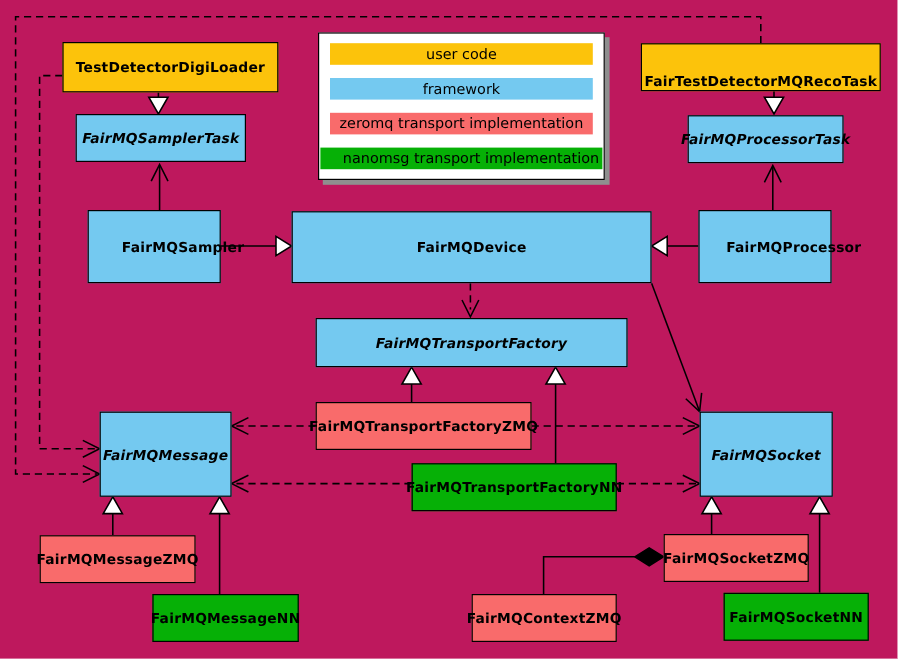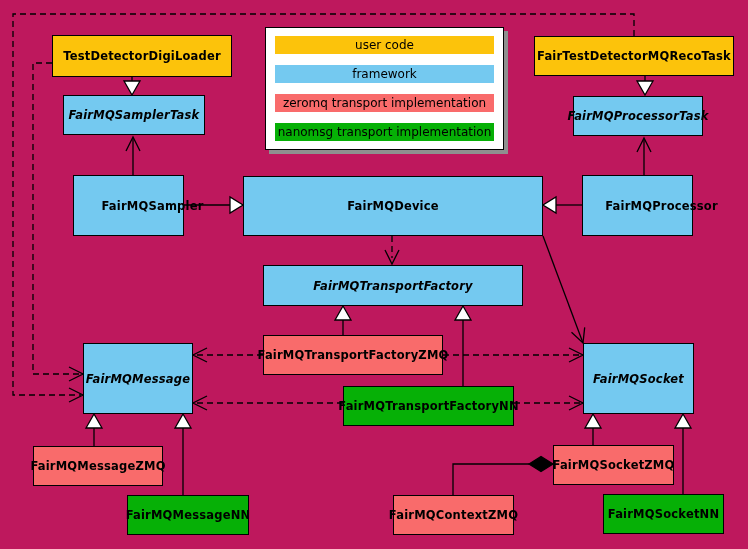--- a/index.html
+++ b/index.html
@@ -161,29 +161,29 @@
   <div class="legend">
     <div class="legend-row" style="background: rgb(252, 195, 11);">
       <span>user code</span>
     </div>
     <div class="legend-row" style="background: rgb(116, 201, 240);">
       <span>framework</span>
     </div>
     <div class="legend-row" style="background: rgb(249, 107, 107);">
       <span>zeromq transport implementation</span>
     </div>
-    <div class="legend-row" style="background: rgb(6, 176, 6);">
+    <div class="legend-row" style="background: rgb(6, 176, 6); padding-left: 16px;">
       <span>nanomsg transport implementation</span>
     </div>
   </div>
 
   <div class="node n-digiLoader" style="background: rgb(252, 195, 11);">
     <span>TestDetectorDigiLoader</span>
   </div>
-  <div class="node n-recoTask" style="background: rgb(252, 195, 11);">
+  <div class="node n-recoTask" style="background: rgb(252, 195, 11); align-items: flex-end;">
     <span>FairTestDetectorMQRecoTask</span>
   </div>
   <div class="node n-samplerTask abstract" style="background: rgb(116, 201, 240);">
     <span>FairMQSamplerTask</span>
   </div>
   <div class="node n-processorTask abstract" style="background: rgb(116, 201, 240);">
     <span>FairMQProcessorTask</span>
   </div>
   <div class="node n-sampler" style="background: rgb(116, 201, 240);">
     <span>FairMQSampler</span>

